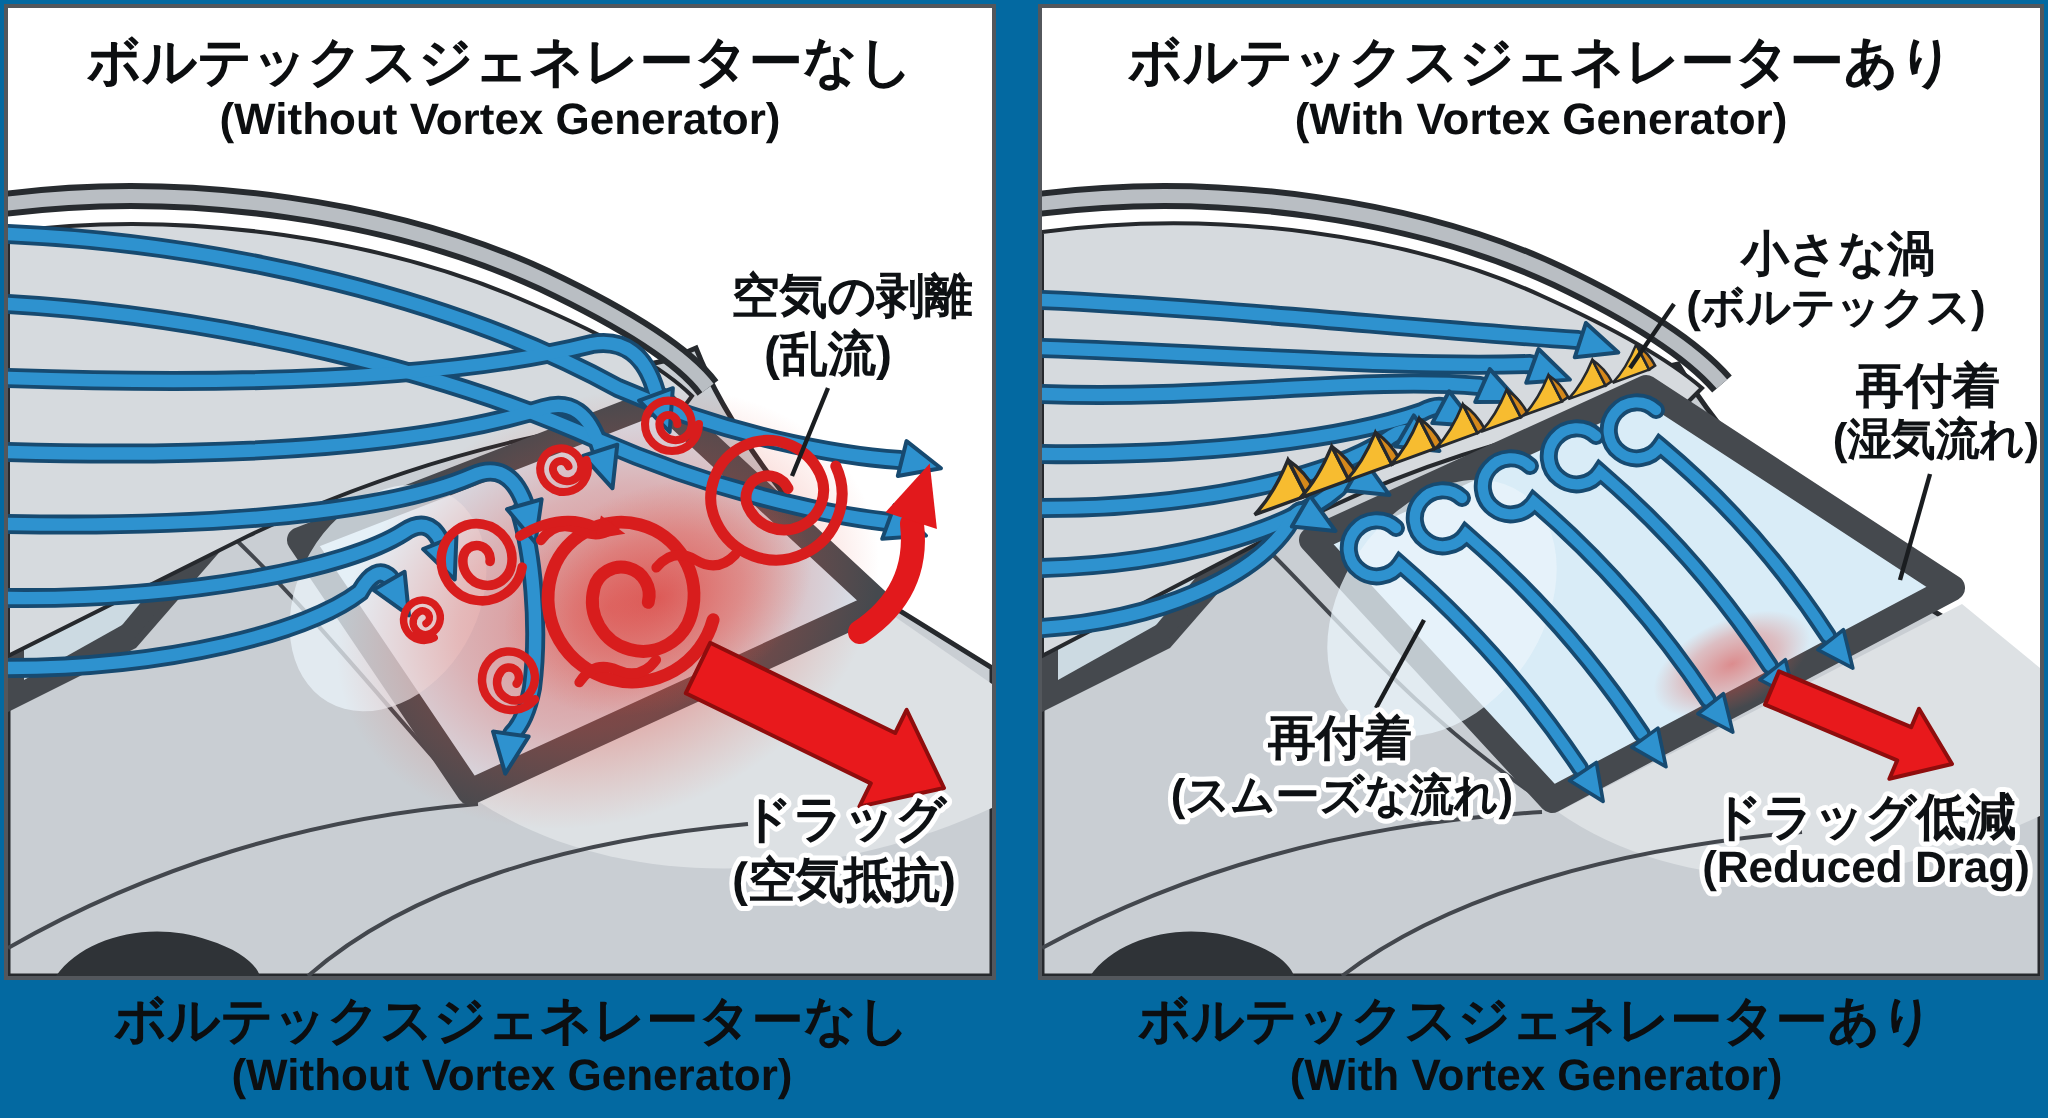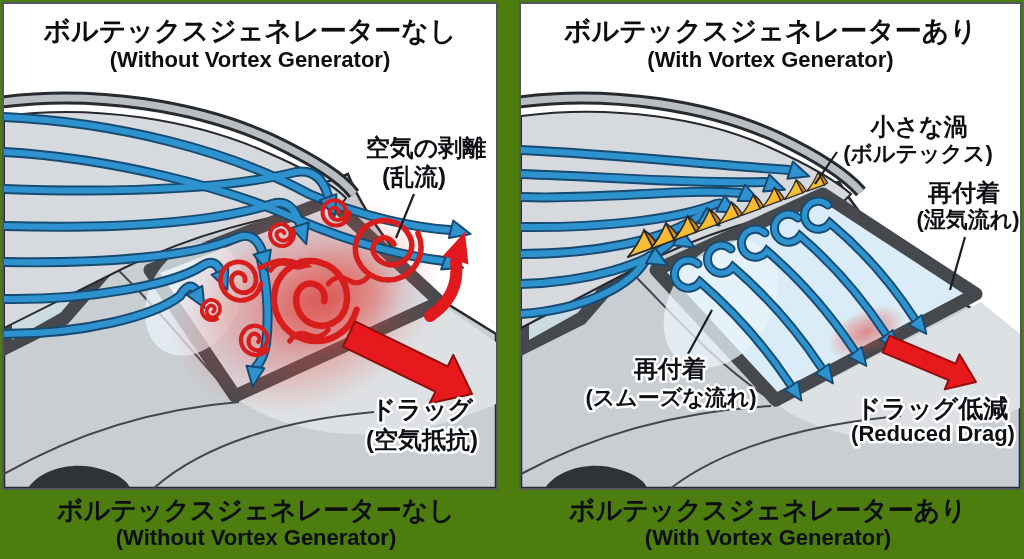--- a/index.html
+++ b/index.html
@@ -1,16 +1,16 @@
 <!DOCTYPE html>
 <html><head>
 <meta charset="utf-8">
 <style>
   html,body{margin:0;padding:0;background:#ffffff;}
-  #stage{position:relative;width:1024px;height:559px;background:#4d7c0f;overflow:hidden;
+  #stage{position:relative;width:1024px;height:559px;background:#0369a1;overflow:hidden;
          font-family:"Liberation Sans","DejaVu Sans",sans-serif;}
   .panel{position:absolute;top:2px;height:488px;background:#ffffff;border:2px solid #53575c;box-sizing:border-box;}
   #panel-left{left:2px;width:496px;}
   #panel-right{left:519px;width:503px;}
   .panel svg{position:absolute;left:0;top:0;}
   .titleblock{position:absolute;top:12px;left:0;right:0;text-align:center;z-index:5;}
   .title-jp{font-size:27px;font-weight:700;color:#0c0e10;line-height:1.15;}
   .title-en{font-size:22px;font-weight:700;color:#0c0e10;line-height:1.2;}
   .caption{position:absolute;text-align:center;width:512px;}
   .caption-jp{font-size:26px;font-weight:700;color:#0c0e10;line-height:1.1;}

